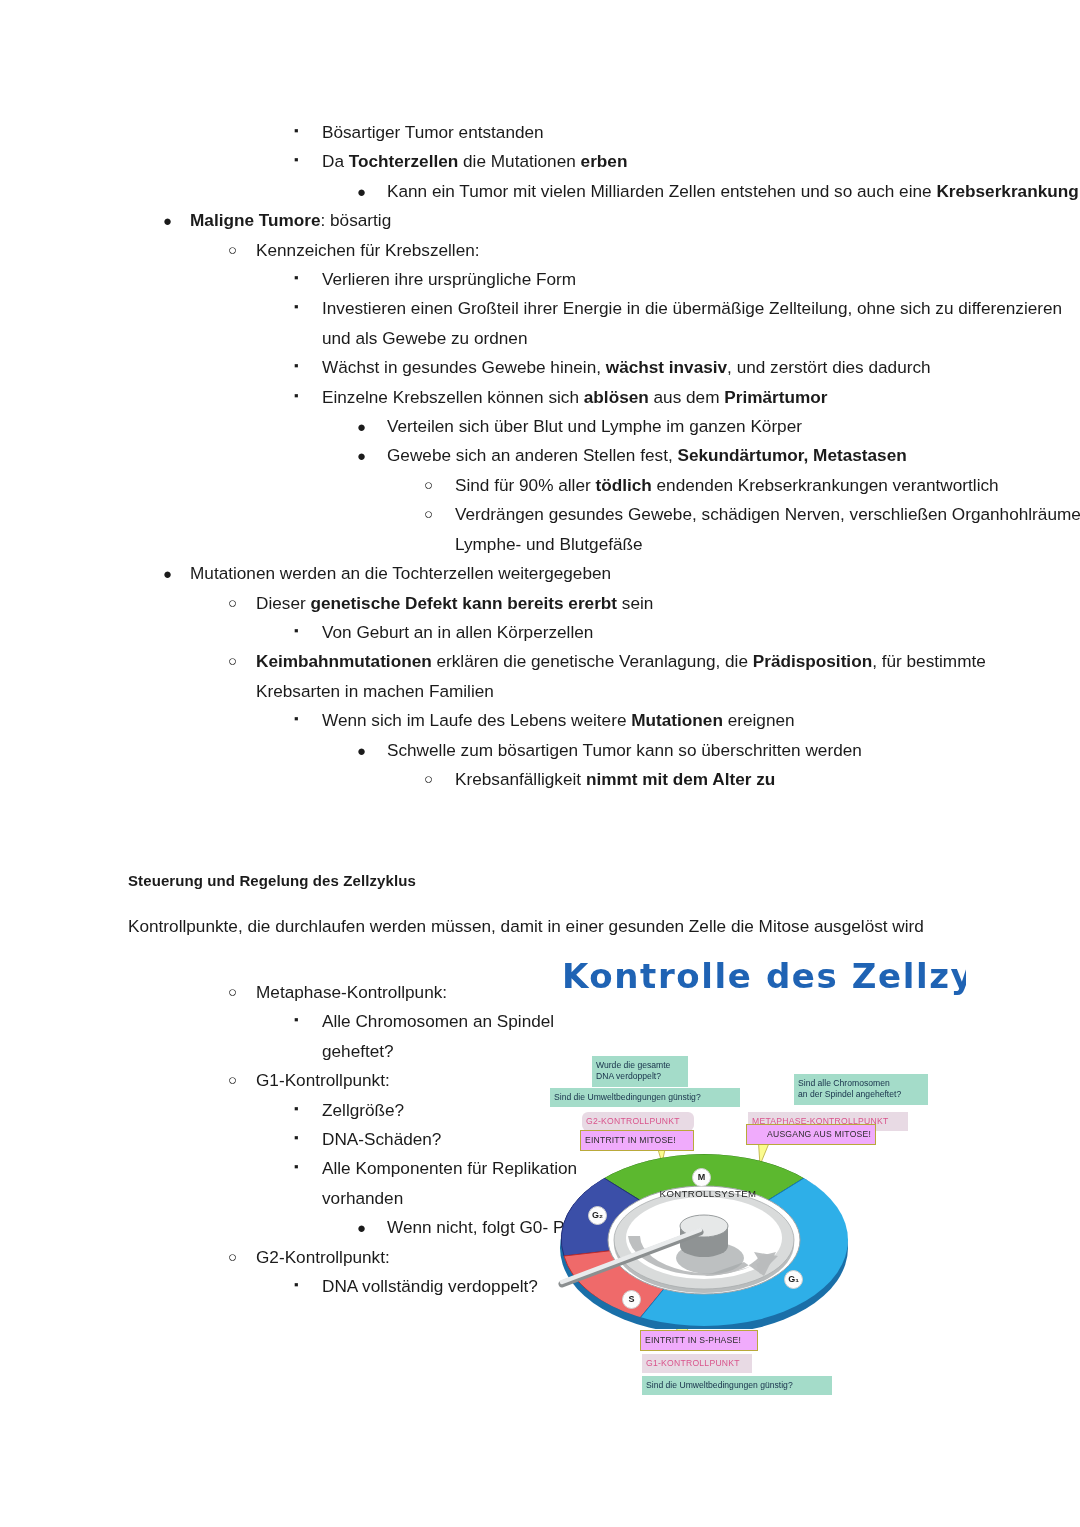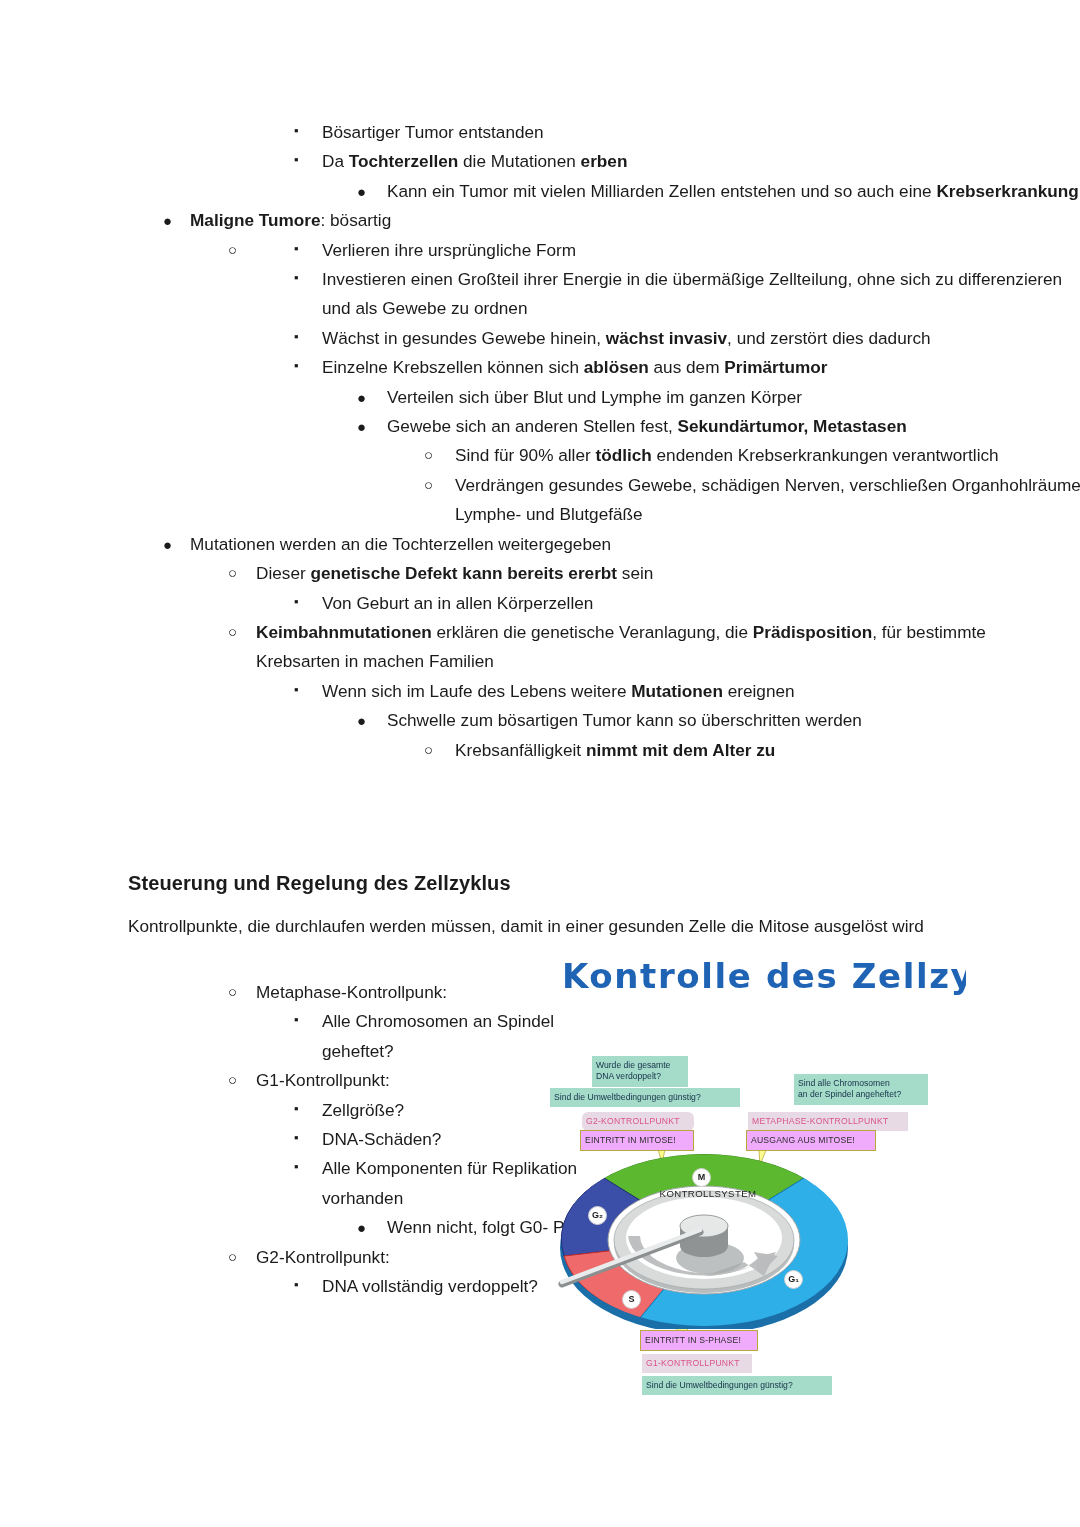--- a/index.html
+++ b/index.html
@@ -31,21 +31,21 @@
   .L4 { padding-left:387px; }  .L4 .mk { left:357px; font-size:15px; line-height:29.4px; }
   .L5 { padding-left:455px; }  .L5 .mk { left:424px; font-size:15px; line-height:27px; }
 
   .w-wide   { width:770px; }
   .w-mid    { width:700px; }
   .w-col    { width:290px; }
 
   
   .sec-head {
     position:absolute; left:128px; top:872px;
-    font-size:20px; font-weight:bold; letter-spacing:0.1px;
+    font-size:15px; font-weight:bold; letter-spacing:0.1px;
   }
   .para {
     position:absolute; left:128px; top:912px; width:828px;
     font-size:17.2px; line-height:29.4px;
   }
 
   
   .lower-left { position:absolute; left:0; top:978px; width:540px; }
   .lower-left .li { font-size:17.2px; line-height:29.4px; }
 
@@ -105,20 +105,21 @@
       <div class="li L4 w-mid">
         <span class="mk">●</span>
         <span class="tx"><span>Kann ein Tumor mit vielen Milliarden Zellen entstehen und so auch eine </span><span class="b">Krebserkrankung</span></span>
       </div>
       <div class="li L1 w-wide">
         <span class="mk">●</span>
         <span class="tx"><span class="b">Maligne Tumore</span><span>: bösartig</span></span>
       </div>
       <div class="li L2 w-wide">
         <span class="mk">○</span>
+        <span class="tx"><span>Kennzeichen für Krebszellen:</span></span>
       </div>
       <div class="li L3 w-wide">
         <span class="mk">▪</span>
         <span class="tx"><span>Verlieren ihre ursprüngliche Form</span></span>
       </div>
       <div class="li L3 w-wide">
         <span class="mk">▪</span>
         <span class="tx"><span>Investieren einen Großteil ihrer Energie in die übermäßige Zellteilung, ohne sich zu differenzieren und als Gewebe zu ordnen</span></span>
       </div>
       <div class="li L3 w-wide">
@@ -232,21 +233,21 @@
 
     <div class="lbl lbl-teal" style="left:56px;  top:96px;  width:88px;">Wurde die gesamte
 DNA verdoppelt?</div>
     <div class="lbl lbl-teal" style="left:14px;  top:128px; width:182px;">Sind die Umweltbedingungen günstig?</div>
     <div class="lbl lbl-pink" style="left:46px;  top:152px; width:104px;border-radius:6px;">G2-KONTROLLPUNKT</div>
     <div class="lbl lbl-yellow" style="left:44px;  top:170px; width:104px;">EINTRITT IN MITOSE!</div>
 
     <div class="lbl lbl-teal" style="left:214px; top:114px; width:126px;margin-left:44px;">Sind alle Chromosomen
 an der Spindel angeheftet?</div>
     <div class="lbl lbl-pink" style="left:212px; top:152px; width:152px;">METAPHASE-KONTROLLPUNKT</div>
-    <div class="lbl lbl-yellow" style="left:210px; top:170px; width:120px;">AUSGANG AUS MITOSE!</div>
+    <div class="lbl lbl-yellow" style="left:210px; top:164px; width:120px;text-align:right;">AUSGANG AUS MITOSE!</div>
 
     <div class="lbl lbl-yellow" style="left:104px; top:370px; width:108px;">EINTRITT IN S-PHASE!</div>
     <div class="lbl lbl-pink" style="left:106px; top:394px; width:102px;">G1-KONTROLLPUNKT</div>
     <div class="lbl lbl-teal" style="left:106px; top:416px; width:182px;">Sind die Umweltbedingungen günstig?</div>
 
     <div class="wheel">
       <svg width="300" height="185" viewBox="0 0 300 185">
         <defs>
           <clipPath id="ellipClip">
             <ellipse cx="150" cy="96" rx="144" ry="86"></ellipse>

